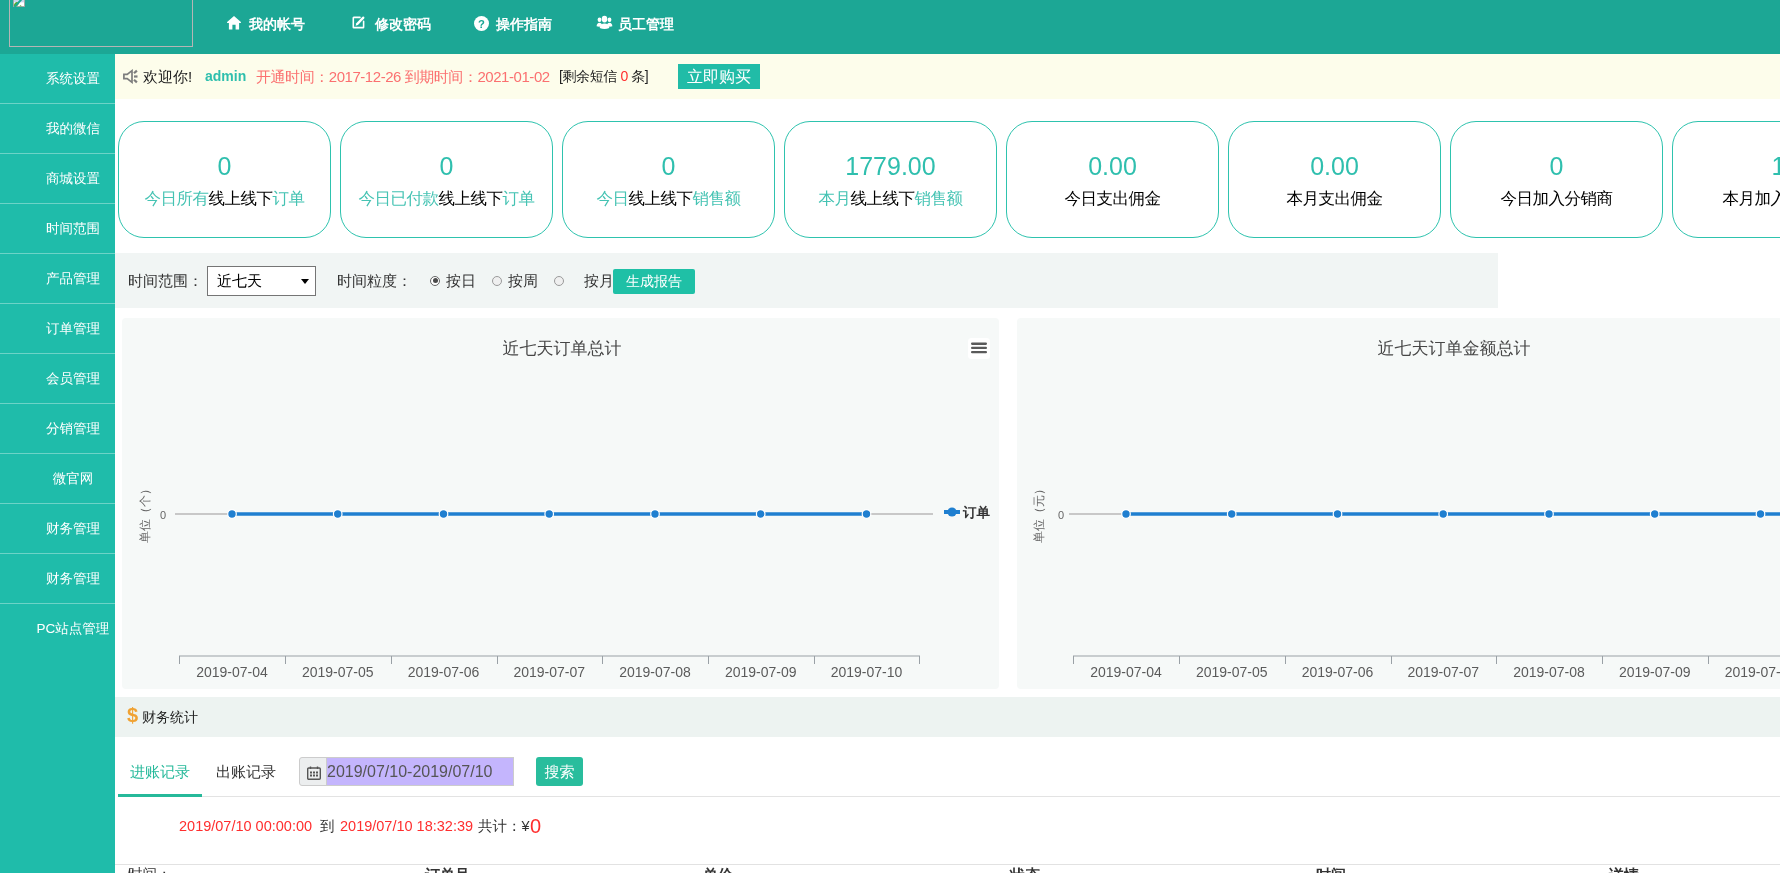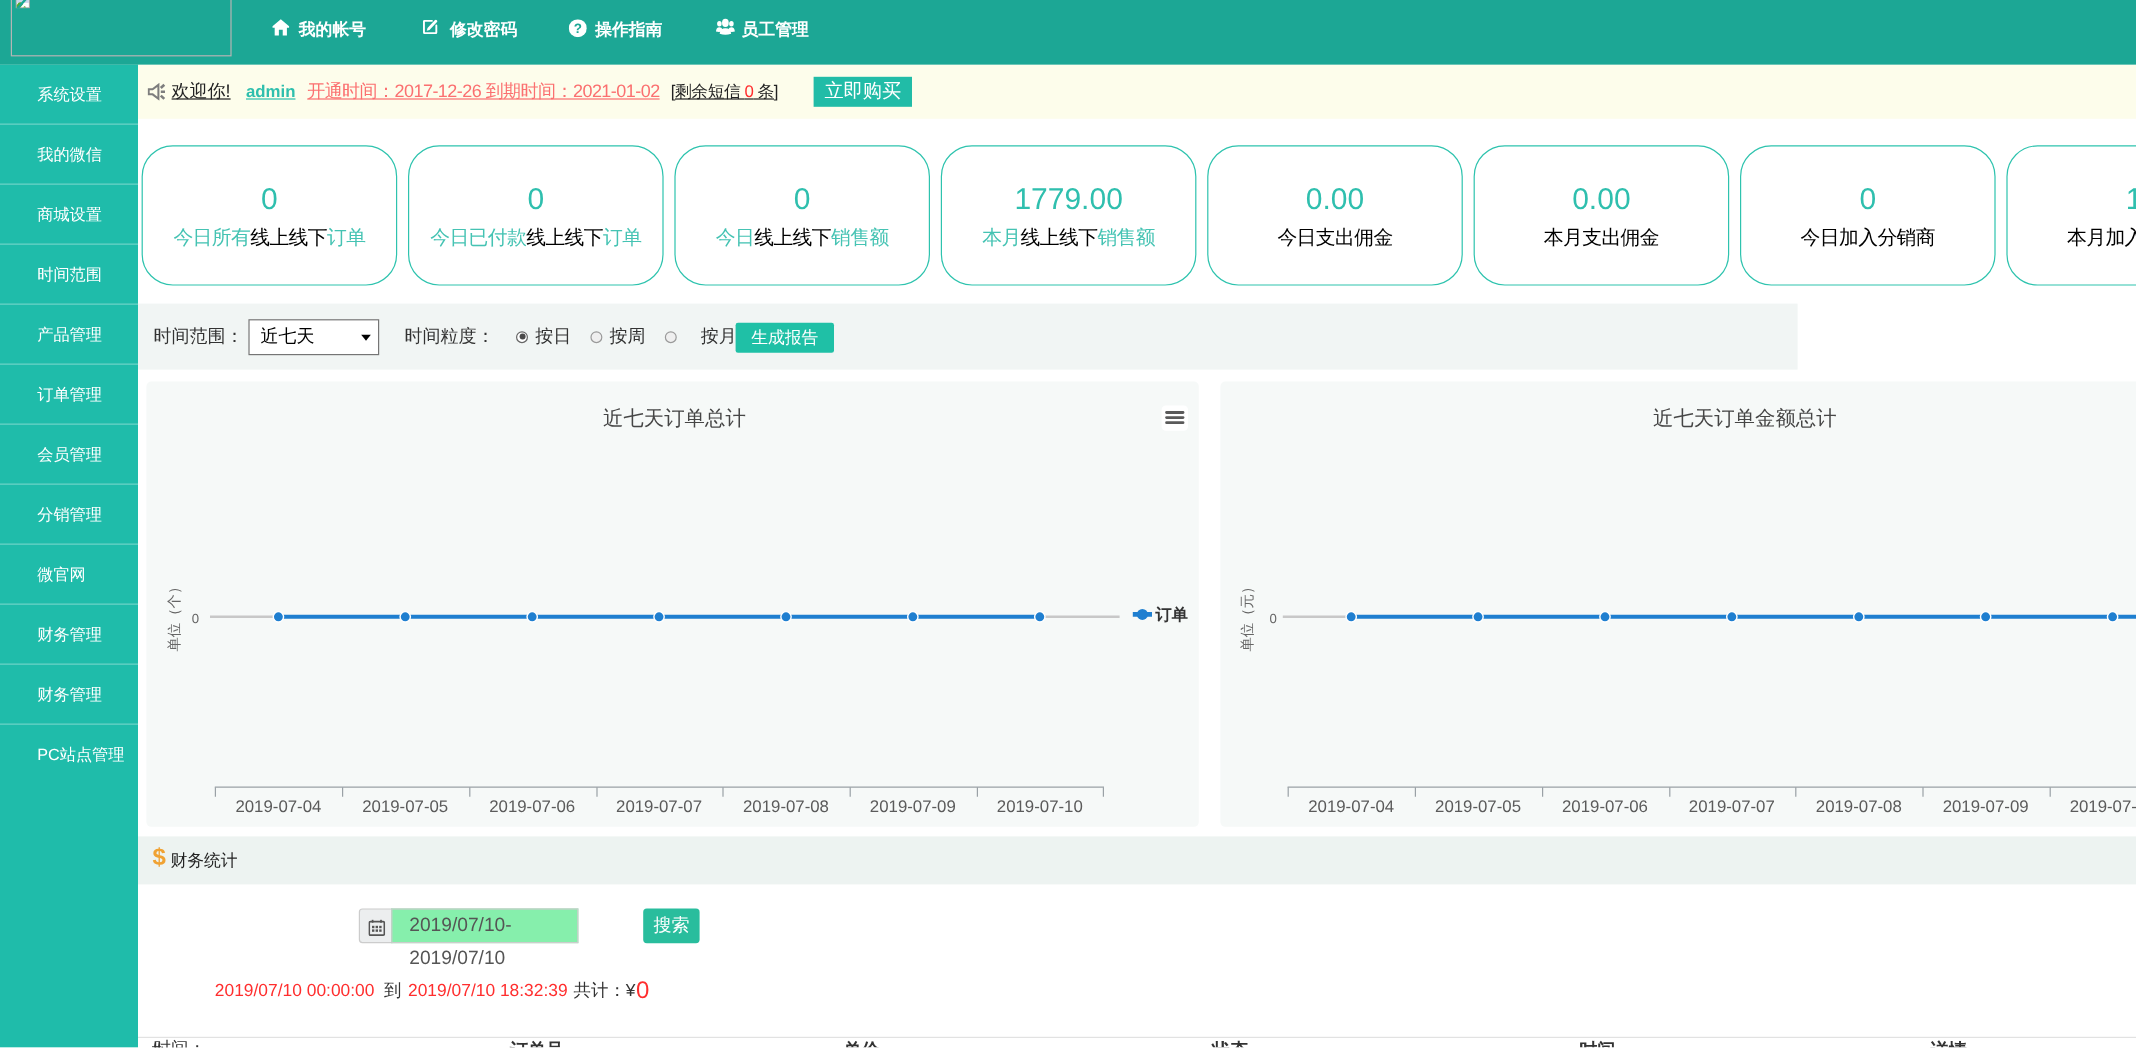--- a/index.html
+++ b/index.html
@@ -9,26 +9,26 @@
 
 
 #navbar { position:absolute; left:0; top:0; width:1780px; height:54px; background:#1ca795; }
 #logobox { position:absolute; left:9px; top:-2px; width:184px; height:49px; border:1px solid #b5b5b5; }
 #brokenimg { position:absolute; left:2px; top:2px; width:14px; height:11px; }
 .navitem { position:absolute; top:0; height:48px; line-height:48px; color:#fff; font-size:14px; font-weight:bold; }
 .navicon { position:absolute; top:17px; }
 
 
 #sidebar { position:absolute; left:0; top:54px; width:115px; height:819px; background:#1fbcaa; }
-.sideitem { width:115px; height:50px; line-height:50px; text-align:left; color:#fff; font-size:13.5px; border-bottom:1px solid rgba(255,255,255,0.35);padding-left:31px; }
+.sideitem { width:115px; height:50px; line-height:50px; text-align:center; color:#fff; font-size:13.5px; border-bottom:1px solid rgba(255,255,255,0.35);padding-left:31px; }
 .sideitem.last { border-bottom:none; }
 
 
 #welcome { position:absolute; left:115px; top:54px; width:1665px; height:45px; background:#fdfdeb; font-size:15px; }
-#welcome .t { position:absolute; top:0; height:45px; line-height:45px; white-space:nowrap;text-decoration:underline; }
+#welcome .t { position:absolute; top:0; height:45px; line-height:45px; white-space:nowrap; }
 #buybtn { position:absolute; left:563px; top:10px; width:82px; height:25px; background:#21bca7; color:#fff; font-size:16px; text-align:center; line-height:25px; }
 
 
 .card { position:absolute; top:121px; width:213px; height:117px; border:1px solid #2ec3ae; border-radius:26px; background:#fff; text-align:center; }
 .card .num { margin-top:30px; font-size:25px; line-height:29px; color:#2fbfae; }
 .card .lbl { margin-top:8px; font-size:16.5px; letter-spacing:-0.5px; line-height:18px; color:#000; white-space:nowrap; }
 .tl { color:#45c3b3; }
 
 
 #filterbar { position:absolute; left:115px; top:253px; width:1383px; height:55px; background:#f1f5f4; }
@@ -49,21 +49,21 @@
 #secbar { position:absolute; left:115px; top:697px; width:1665px; height:40px; background:#edf3f1; }
 #secbar .dollar { position:absolute; left:12px; top:7px; font-size:20px; font-weight:bold; color:#f0a233; }
 #secbar .txt { position:absolute; left:27px; top:0; height:40px; line-height:40px; font-size:14px; color:#222; }
 #tabrow { position:absolute; left:118px; top:750px; width:1662px; height:47px; border-bottom:1px solid #e3e3e3; }
 .tab { position:absolute; top:0; height:46px; line-height:44px; font-size:15px; }
 #tab1 { left:12px; color:#26b99a; }
 #tab1u { position:absolute; left:0px; top:44px; width:84px; height:3px; background:#26b99a; }
 #tab2 { left:98px; color:#333; }
 #dateinput { position:absolute; left:299px; top:757px; width:215px; height:29px; }
 #calbox { position:absolute; left:0; top:0; width:28px; height:29px; background:#eceeef; border:1px solid #ccc; border-radius:3px 0 0 3px; }
-#dtext { position:absolute; left:27px; top:0; width:156px; height:29px; background:#86efac; border:1px solid #ccc; font-size:16px; line-height:27px; padding-left:14px; color:#555; }
+#dtext { position:absolute; left:27px; top:0; width:188px; height:29px; background:#c4b5fd; border:1px solid #ccc; font-size:16px; line-height:27px; color:#555; }
 #searchbtn { position:absolute; left:536px; top:757px; width:47px; height:29px; background:#29bd9d; border-radius:3px; color:#fff; font-size:15px; text-align:center; line-height:29px; }
 #timerow { position:absolute; left:115px; top:814px; width:1665px; height:24px; font-size:14.5px; line-height:24px; }
 #timerow span { position:absolute; top:0; height:24px; line-height:24px; }
 #timerow span { vertical-align:baseline; }
 .red { color:#ff2e2e; }
 #tablehead { position:absolute; left:115px; top:866px; width:1665px; height:7px; overflow:hidden; }
 .th { position:absolute; top:0; font-size:15px; font-weight:bold; color:#333; }
 </style>
 </head>
 <body>
@@ -262,20 +262,25 @@
           <text x="633.7" y="359">2019-07-09</text>
           <text x="739.5" y="359">2019-07-10</text>
       </g>
     </svg>
   </div>
 
   <div id="secbar">
       <div class="dollar">$</div>
       <div class="txt">财务统计</div>
     </div>
+  <div id="tabrow">
+    <div class="tab" id="tab1">进账记录</div>
+    <div id="tab1u"></div>
+    <div class="tab" id="tab2">出账记录</div>
+  </div>
   <div id="dateinput">
     <div id="calbox">
         <svg style="position:absolute;left:7px;top:8px;" width="14" height="14" viewBox="0 0 14 14">
           <rect x="0.7" y="2" width="12.6" height="11.3" rx="1" fill="none" stroke="#555" stroke-width="1.4"></rect>
           <line x1="3.5" y1="0.5" x2="3.5" y2="3" stroke="#555" stroke-width="1.4"></line>
           <line x1="10.5" y1="0.5" x2="10.5" y2="3" stroke="#555" stroke-width="1.4"></line>
           <rect x="3" y="5.5" width="2" height="2" fill="#555"></rect>
           <rect x="6" y="5.5" width="2" height="2" fill="#555"></rect>
           <rect x="9" y="5.5" width="2" height="2" fill="#555"></rect>
           <rect x="3" y="8.5" width="2" height="2" fill="#555"></rect>

